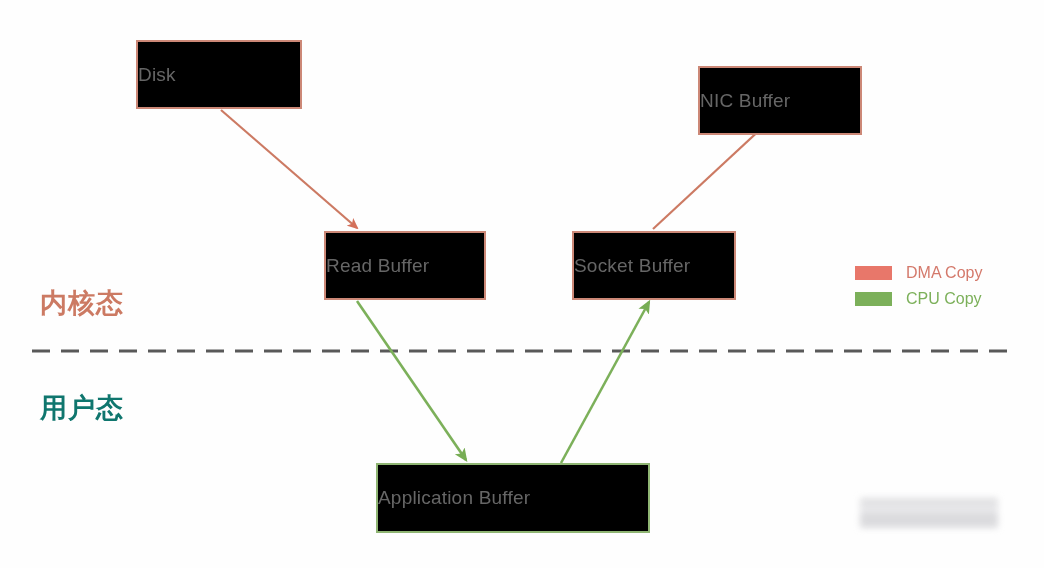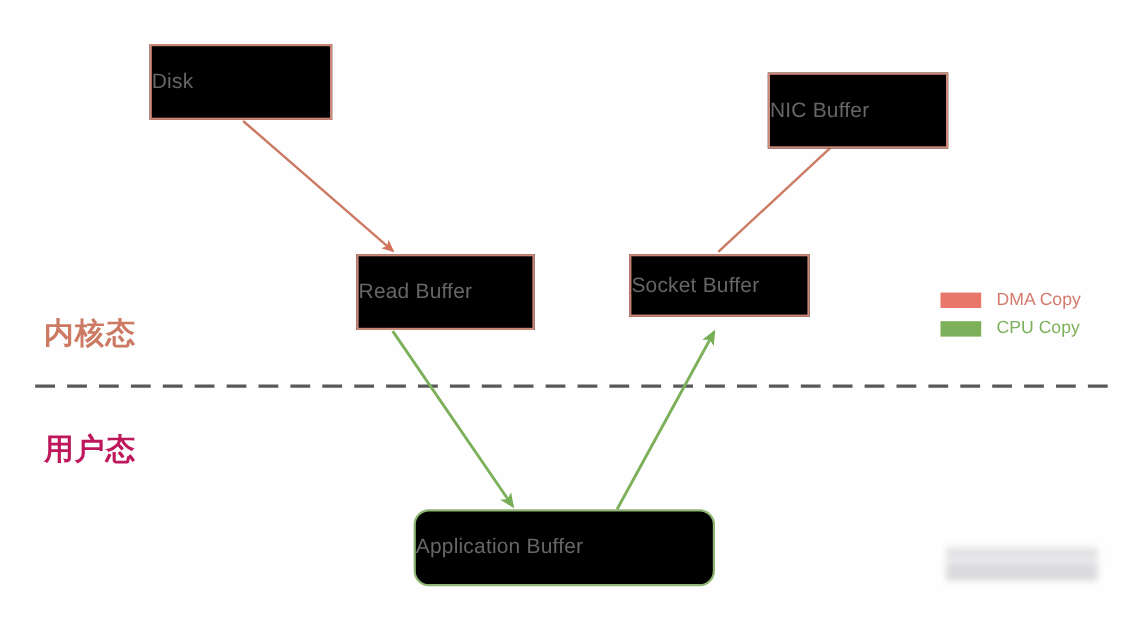--- a/index.html
+++ b/index.html
@@ -32,40 +32,40 @@
     color: #666666;
     letter-spacing: 0.2px;
     white-space: nowrap;
   }
   .node.kernel-node { border-color: #cc8877; }
   .node.user-node   { border-color: #8fb573; }
 
   #disk-node   { left: 136px; top: 40px;  width: 166px; height: 69px; }
   #nic-node    { left: 698px; top: 40px;  width: 164px; height: 69px; margin-top: 26px; }
   #read-node   { left: 276px; top: 231px; width: 162px; height: 69px; margin-left: 48px; }
-  #socket-node { left: 572px; top: 231px; width: 164px; height: 57px; text-decoration: underline; }
-  #app-node    { left: 376px; top: 463px; width: 274px; height: 70px; border-radius: 14px; }
+  #socket-node { left: 572px; top: 231px; width: 164px; height: 69px; text-decoration: underline; }
+  #app-node    { left: 376px; top: 463px; width: 274px; height: 70px; }
 
   #arrow-layer {
     position: absolute;
     left: 0; top: 0;
     width: 1044px;
     height: 568px;
     pointer-events: none;
   }
 
   .mode-label {
     position: absolute;
     font-size: 27px;
     font-weight: bold;
     letter-spacing: 1px;
     white-space: nowrap;
   }
   #kernel-mode-label { left: 40px; top: 285px; color: #cc7a63; }
-  #user-mode-label   { left: 40px; top: 390px; color: #be185d; }
+  #user-mode-label   { left: 40px; top: 390px; color: #0f766e; }
 
   #legend {
     position: absolute;
     left: 855px;
     top: 260px;
   }
   .legend-row {
     display: flex;
     align-items: center;
     height: 26px;

